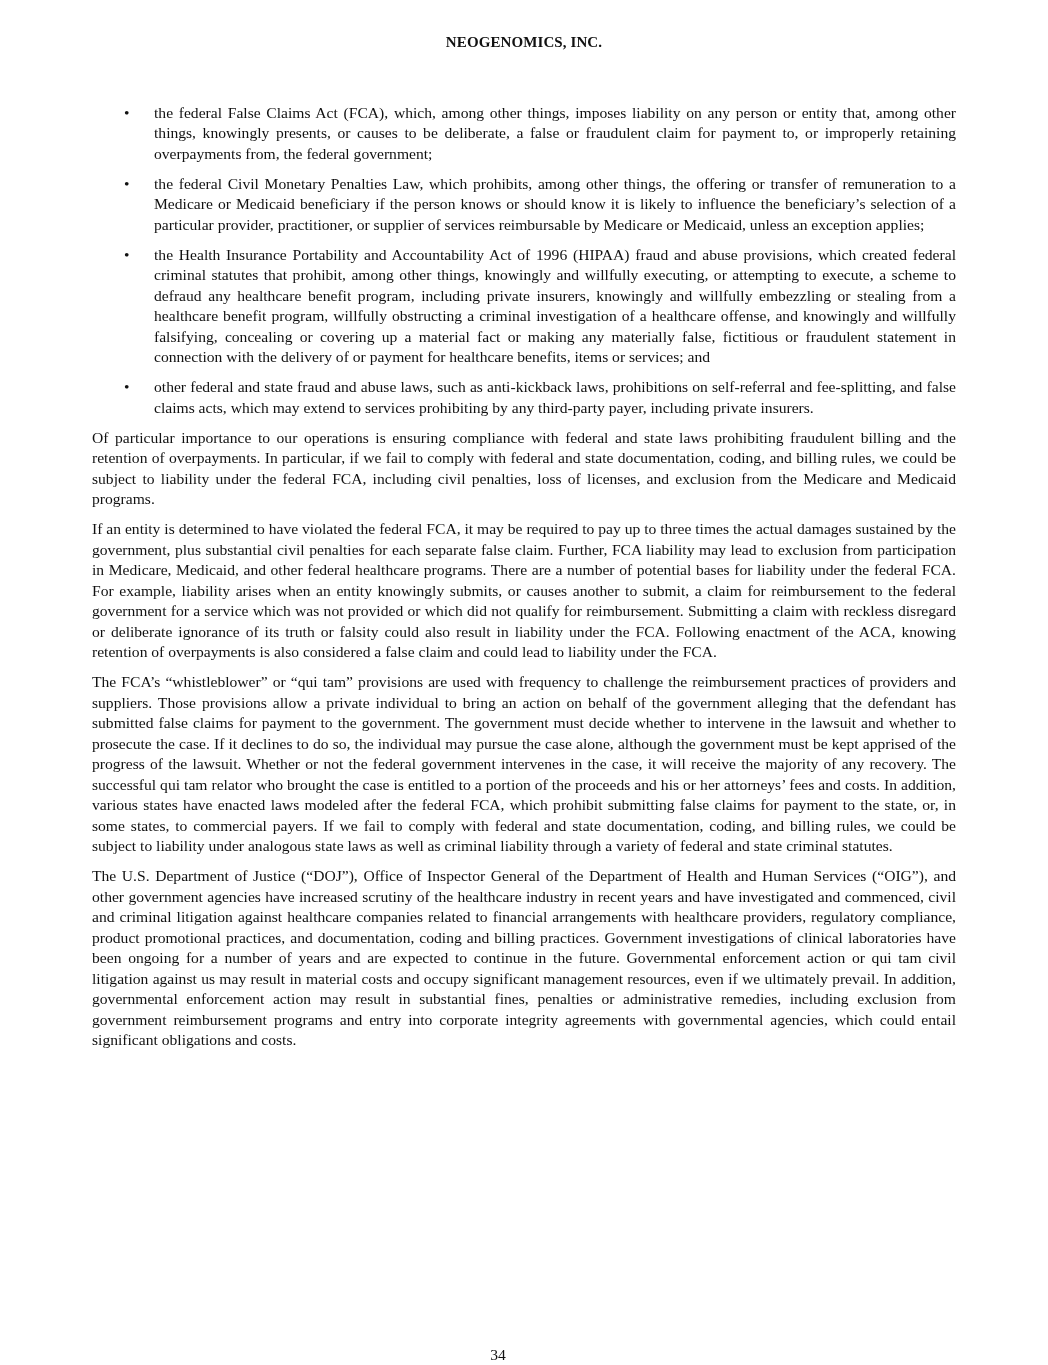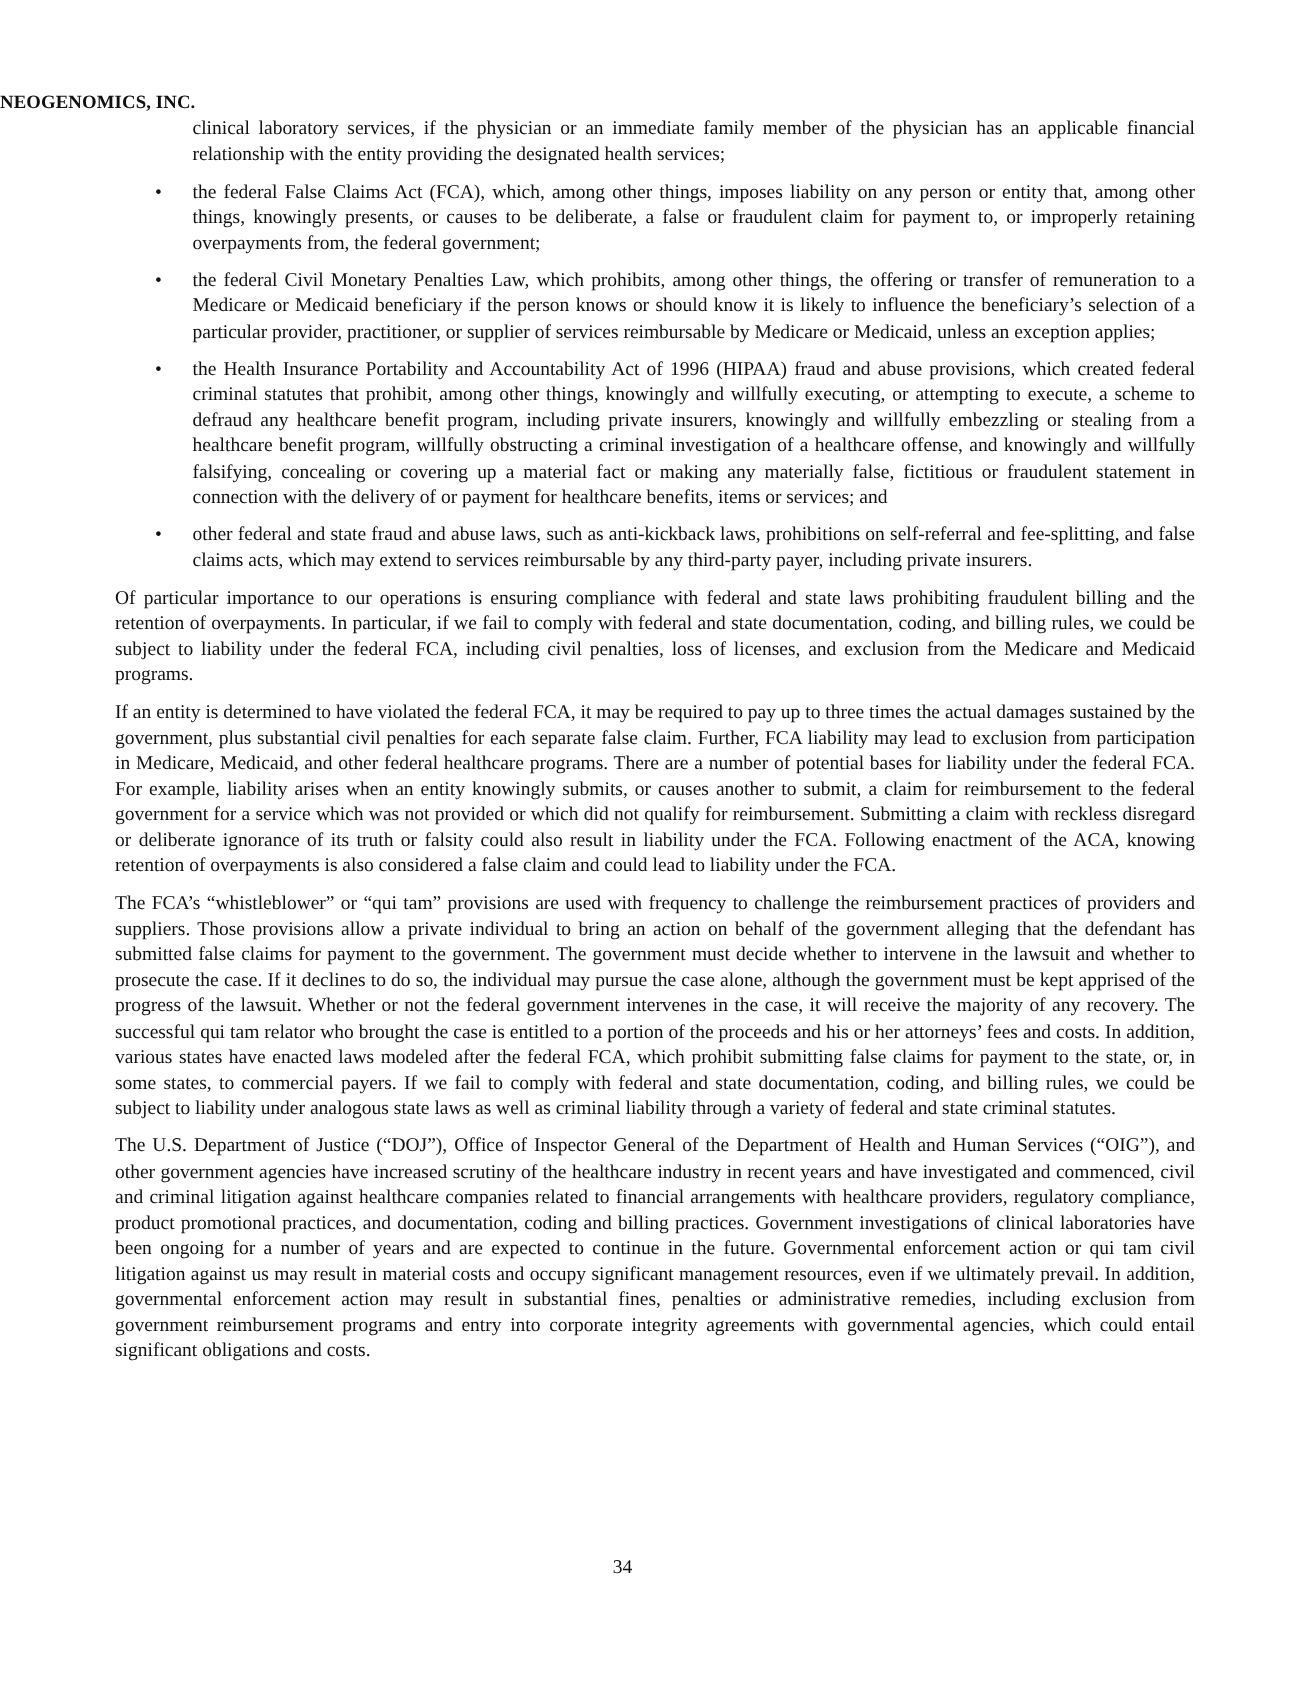--- a/index.html
+++ b/index.html
@@ -1,52 +1,51 @@
 <!DOCTYPE html>
 <html><head>
 <meta charset="utf-8">
 <style>
   html, body { margin: 0; padding: 0; background: #ffffff; }
   body { width: 1048px; height: 1365px; position: relative; overflow: hidden;
          font-family: "Liberation Serif", "DejaVu Serif", serif; color: #111; }
   .page { position: absolute; left: 0; top: 0; width: 1048px; height: 1365px; }
-  .header { position: absolute; top: 34px; left: 0; width: 1048px; text-align: left;
-            font-weight: bold; font-size: 15px; letter-spacing: 0.1px; margin-top: 40px; }
+  .header { position: absolute; top: 34px; left: 0; width: 1048px; text-align: center;
+            font-weight: bold; font-size: 15px; letter-spacing: 0.1px; }
   .content { position: absolute; top: 93px; left: 92px; width: 864px;
              font-size: 15.6px; line-height: 20.5px; text-align: justify; }
   .cont { margin: 0 0 0 62px; }
   .item { position: relative; margin: 9.5px 0 0 62px; }
   .bullet { position: absolute; left: -30px; top: 0; width: 10px; }
   p.para { margin: 9.5px 0 0 0; }
-  .footer { position: absolute; top: 1245px; left: 0; width: 996px; text-align: center; font-size: 15.6px; }
+  .footer { position: absolute; top: 1346px; left: 0; width: 996px; text-align: center; font-size: 15.6px; }
 </style>
 </head>
 <body>
 
 <div class="page">
   <div class="header">NEOGENOMICS, INC.</div>
 
   <div class="content">
-    <div class="cont">clinical laboratory services, if the physician or an immediate family member of the physician has an applicable financial relationship with the entity providing the designated health services;</div>
 
     <div class="item">
       <span class="bullet">•</span>
       <span>the federal False Claims Act (FCA), which, among other things, imposes liability on any person or entity that, among other things, knowingly presents, or causes to be deliberate, a false or fraudulent claim for payment to, or improperly retaining overpayments from, the federal government;</span>
     </div>
     <div class="item">
       <span class="bullet">•</span>
       <span>the federal Civil Monetary Penalties Law, which prohibits, among other things, the offering or transfer of remuneration to a Medicare or Medicaid beneficiary if the person knows or should know it is likely to influence the beneficiary’s selection of a particular provider, practitioner, or supplier of services reimbursable by Medicare or Medicaid, unless an exception applies;</span>
     </div>
     <div class="item">
       <span class="bullet">•</span>
       <span>the Health Insurance Portability and Accountability Act of 1996 (HIPAA) fraud and abuse provisions, which created federal criminal statutes that prohibit, among other things, knowingly and willfully executing, or attempting to execute, a scheme to defraud any healthcare benefit program, including private insurers, knowingly and willfully embezzling or stealing from a healthcare benefit program, willfully obstructing a criminal investigation of a healthcare offense, and knowingly and willfully falsifying, concealing or covering up a material fact or making any materially false, fictitious or fraudulent statement in connection with the delivery of or payment for healthcare benefits, items or services; and</span>
     </div>
     <div class="item">
       <span class="bullet">•</span>
-      <span>other federal and state fraud and abuse laws, such as anti-kickback laws, prohibitions on self-referral and fee-splitting, and false claims acts, which may extend to services reimbursable by any third-party payer, including private insurers.</span>
+      <span>other federal and state fraud and abuse laws, such as anti-kickback laws, prohibitions on self-referral and fee-splitting, and false claims acts, which may extend to services prohibiting by any third-party payer, including private insurers.</span>
     </div>
 
     <p class="para">Of particular importance to our operations is ensuring compliance with federal and state laws prohibiting fraudulent billing and the retention of overpayments. In particular, if we fail to comply with federal and state documentation, coding, and billing rules, we could be subject to liability under the federal FCA, including civil penalties, loss of licenses, and exclusion from the Medicare and Medicaid programs.</p>
     <p class="para">If an entity is determined to have violated the federal FCA, it may be required to pay up to three times the actual damages sustained by the government, plus substantial civil penalties for each separate false claim. Further, FCA liability may lead to exclusion from participation in Medicare, Medicaid, and other federal healthcare programs. There are a number of potential bases for liability under the federal FCA. For example, liability arises when an entity knowingly submits, or causes another to submit, a claim for reimbursement to the federal government for a service which was not provided or which did not qualify for reimbursement. Submitting a claim with reckless disregard or deliberate ignorance of its truth or falsity could also result in liability under the FCA. Following enactment of the ACA, knowing retention of overpayments is also considered a false claim and could lead to liability under the FCA.</p>
     <p class="para">The FCA’s “whistleblower” or “qui tam” provisions are used with frequency to challenge the reimbursement practices of providers and suppliers. Those provisions allow a private individual to bring an action on behalf of the government alleging that the defendant has submitted false claims for payment to the government. The government must decide whether to intervene in the lawsuit and whether to prosecute the case. If it declines to do so, the individual may pursue the case alone, although the government must be kept apprised of the progress of the lawsuit. Whether or not the federal government intervenes in the case, it will receive the majority of any recovery. The successful qui tam relator who brought the case is entitled to a portion of the proceeds and his or her attorneys’ fees and costs. In addition, various states have enacted laws modeled after the federal FCA, which prohibit submitting false claims for payment to the state, or, in some states, to commercial payers. If we fail to comply with federal and state documentation, coding, and billing rules, we could be subject to liability under analogous state laws as well as criminal liability through a variety of federal and state criminal statutes.</p>
     <p class="para">The U.S. Department of Justice (“DOJ”), Office of Inspector General of the Department of Health and Human Services (“OIG”), and other government agencies have increased scrutiny of the healthcare industry in recent years and have investigated and commenced, civil and criminal litigation against healthcare companies related to financial arrangements with healthcare providers, regulatory compliance, product promotional practices, and documentation, coding and billing practices. Government investigations of clinical laboratories have been ongoing for a number of years and are expected to continue in the future. Governmental enforcement action or qui tam civil litigation against us may result in material costs and occupy significant management resources, even if we ultimately prevail. In addition, governmental enforcement action may result in substantial fines, penalties or administrative remedies, including exclusion from government reimbursement programs and entry into corporate integrity agreements with governmental agencies, which could entail significant obligations and costs.</p>
   </div>
 
   <div class="footer">34</div>
 </div>

